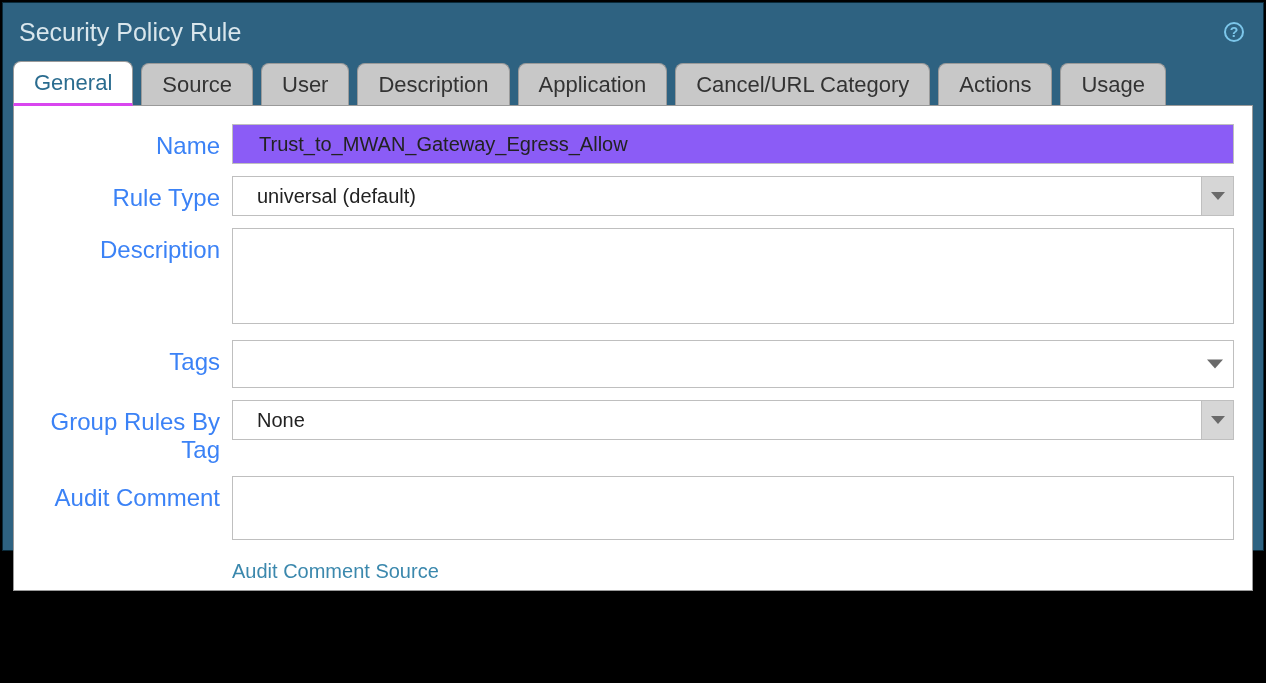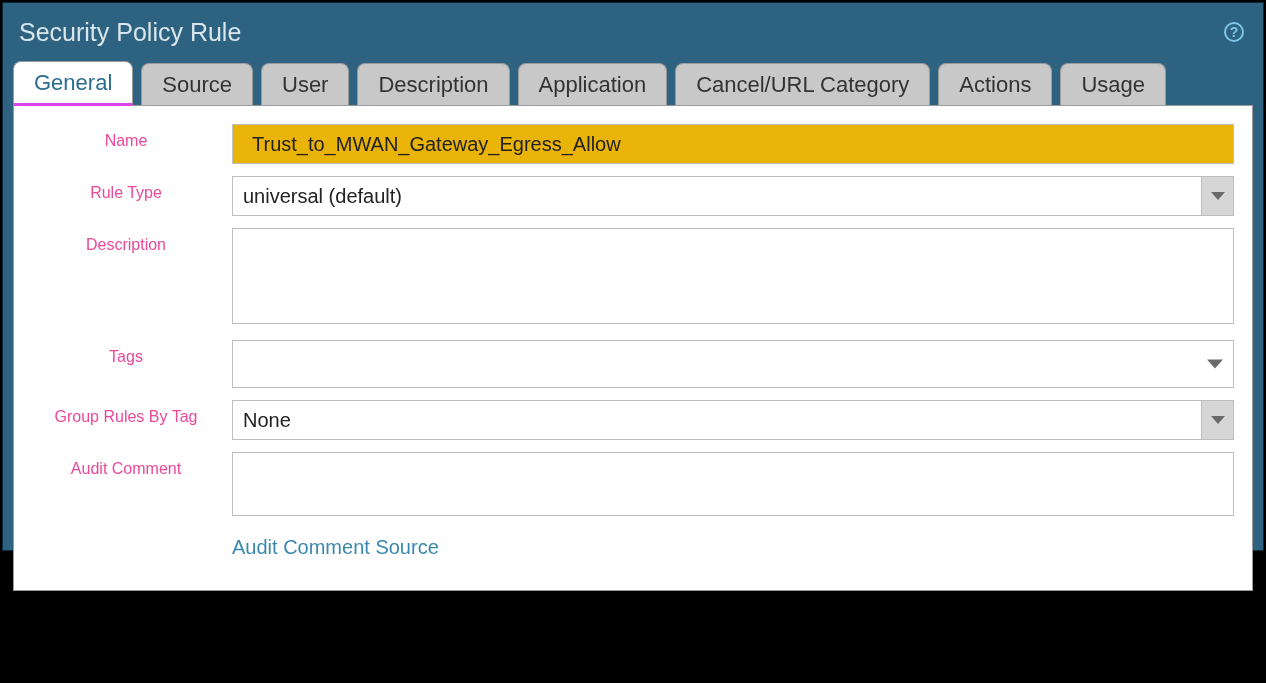--- a/index.html
+++ b/index.html
@@ -80,45 +80,45 @@
     padding: 18px 18px 18px 18px;
   }
 
   .form-row {
     display: flex;
     align-items: flex-start;
     margin-bottom: 12px;
   }
   .form-label {
     width: 200px;
-    text-align: center;
+    text-align: right;
     padding-right: 12px;
     padding-top: 8px;
-    font-size: 16px;
-    color: #ec4899;
+    font-size: 24px;
+    color: #3b82f6;
   }
   .form-field {
     flex: 1;
     position: relative;
   }
   .text-input {
     width: 100%;
     height: 40px;
     border: 1px solid #bfbfbf;
-    padding: 6px 19px;
+    padding: 6px 26px;
     font-size: 20px;
     color: #222;
     outline: none;
-    background:#eab308;
+    background:#8b5cf6;
   }
   .dropdown {
     width: 100%;
     height: 40px;
     border: 1px solid #bfbfbf;
-    padding: 6px 40px 6px 10px;
+    padding: 6px 40px 6px 24px;
     font-size: 20px;
     color: #222;
     background: #fff;
     position: relative;
     cursor: pointer;
     display:flex;
     align-items:center;
   }
   .dropdown .dd-handle {
     position: absolute;

